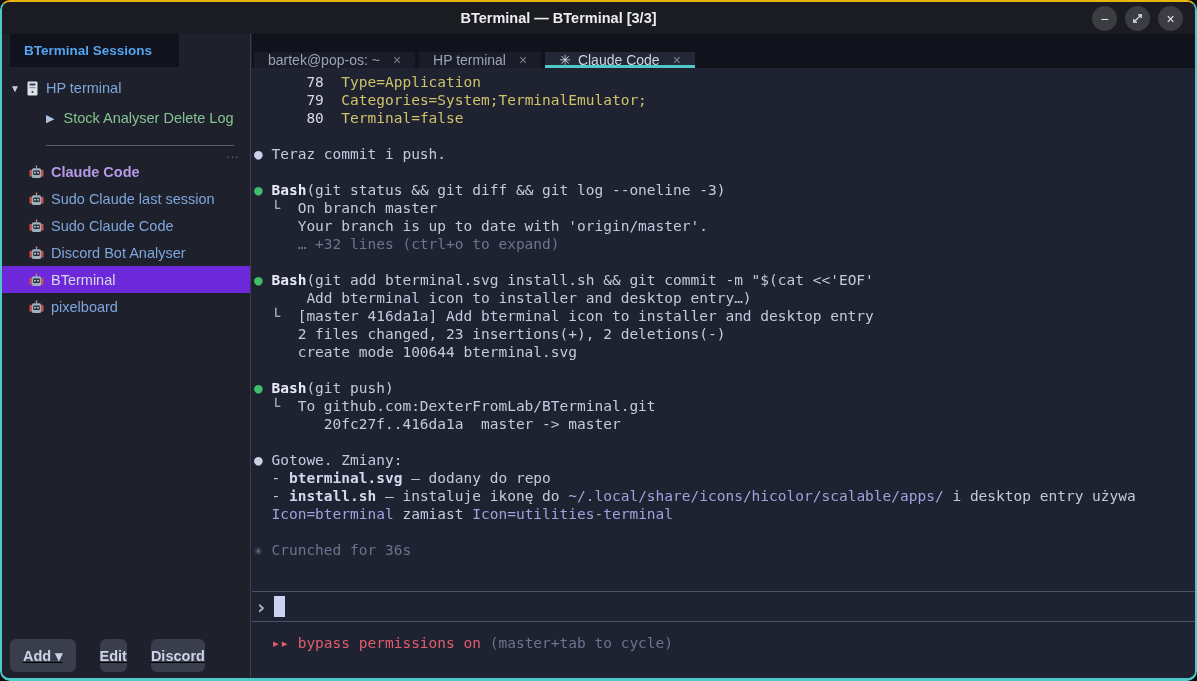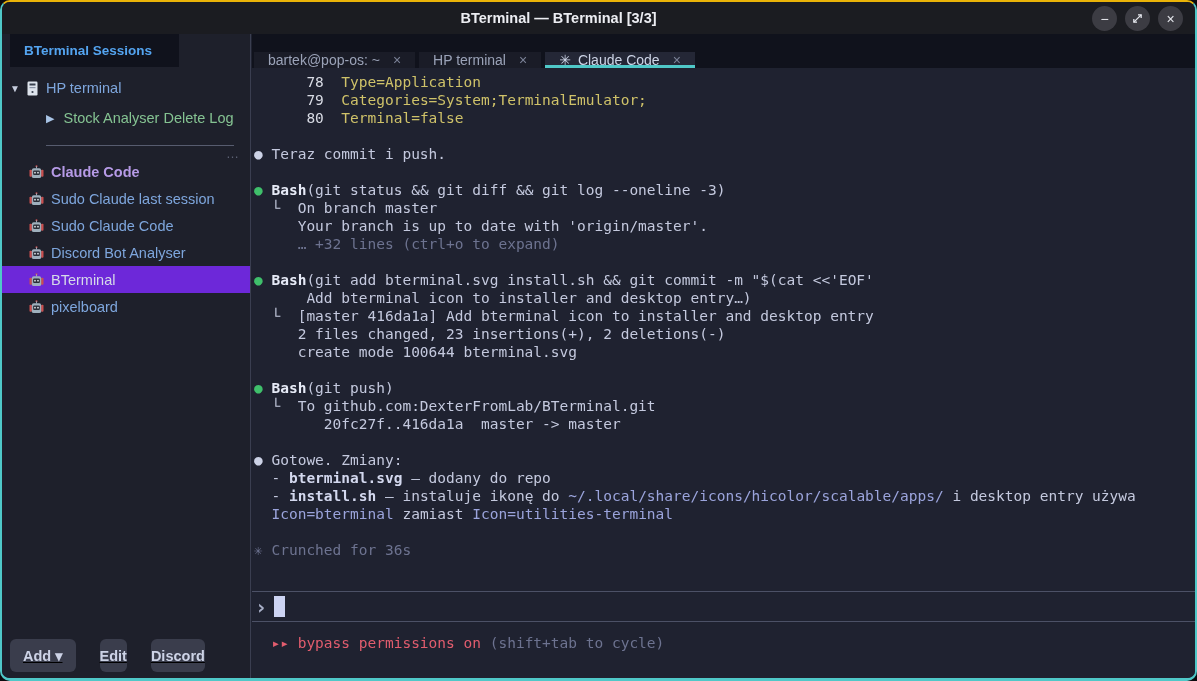--- a/index.html
+++ b/index.html
@@ -240,17 +240,17 @@
           <span class="tab-label">Claude Code</span>
           <span class="tab-close">×</span>
         </div>
       </div>
     <div class="terminal">
       <div class="t-out"><div class="tline"><span class="nm">      78  </span><span class="y">Type=Application</span></div><div class="tline"><span class="nm">      79  </span><span class="y">Categories=System;TerminalEmulator;</span></div><div class="tline"><span class="nm">      80  </span><span class="y">Terminal=false</span></div><div class="tline"> </div><div class="tline"><span class="w">● </span><span class="n">Teraz commit i push.</span></div><div class="tline"> </div><div class="tline"><span class="g">● </span><span class="bw">Bash</span><span class="n">(git status &amp;&amp; git diff &amp;&amp; git log --oneline -3)</span></div><div class="tline"><span class="n">  └  On branch master</span></div><div class="tline"><span class="n">     Your branch is up to date with 'origin/master'.</span></div><div class="tline"><span class="d">     … +32 lines (ctrl+o to expand)</span></div><div class="tline"> </div><div class="tline"><span class="g">● </span><span class="bw">Bash</span><span class="n">(git add bterminal.svg install.sh &amp;&amp; git commit -m "$(cat &lt;&lt;'EOF'</span></div><div class="tline"><span class="n">      Add bterminal icon to installer and desktop entry…)</span></div><div class="tline"><span class="n">  └  [master 416da1a] Add bterminal icon to installer and desktop entry</span></div><div class="tline"><span class="n">     2 files changed, 23 insertions(+), 2 deletions(-)</span></div><div class="tline"><span class="n">     create mode 100644 bterminal.svg</span></div><div class="tline"> </div><div class="tline"><span class="g">● </span><span class="bw">Bash</span><span class="n">(git push)</span></div><div class="tline"><span class="n">  └  To github.com:DexterFromLab/BTerminal.git</span></div><div class="tline"><span class="n">        20fc27f..416da1a  master -&gt; master</span></div><div class="tline"> </div><div class="tline"><span class="w">● </span><span class="n">Gotowe. Zmiany:</span></div><div class="tline"><span class="n">  - </span><span class="bn">bterminal.svg</span><span class="n"> — dodany do repo</span></div><div class="tline"><span class="n">  - </span><span class="bn">install.sh</span><span class="n"> — instaluje ikonę do </span><span class="lv">~/.local/share/icons/hicolor/scalable/apps/</span><span class="n"> i desktop entry używa</span></div><div class="tline"><span class="n">  </span><span class="lv">Icon=bterminal</span><span class="n"> zamiast </span><span class="lv">Icon=utilities-terminal</span></div><div class="tline"> </div><div class="tline"><span class="d">✳ Crunched for 36s</span></div></div>
       <div class="prompt-row">
         <span class="prompt-glyph">›</span>
         <span class="cursor"></span>
       </div>
-      <div class="status-row"><span class="r">  ▸▸ bypass permissions on</span><span class="d"> (shift+tab to cycle)</span></div>
+      <div class="status-row"><span class="r">  ▸▸ bypass permissions on</span><span class="d"> (master+tab to cycle)</span></div>
     </div>
   </div>
 
 </div>
 
 </body></html>

